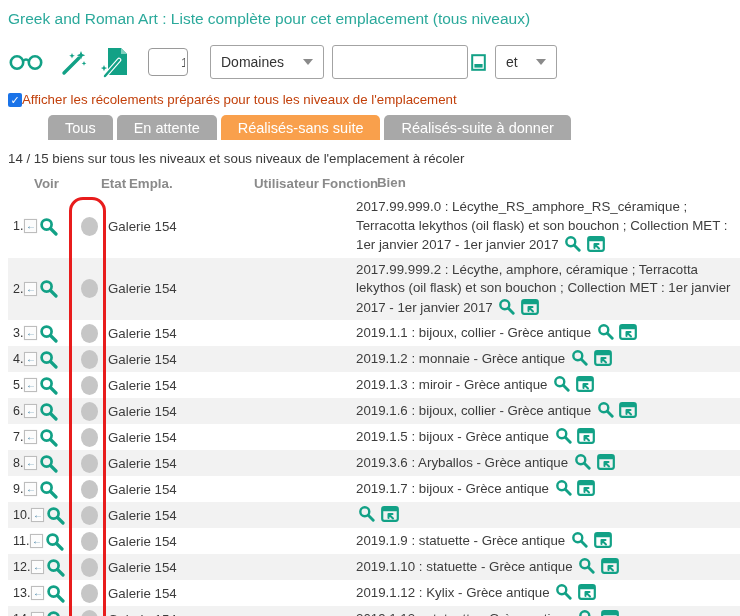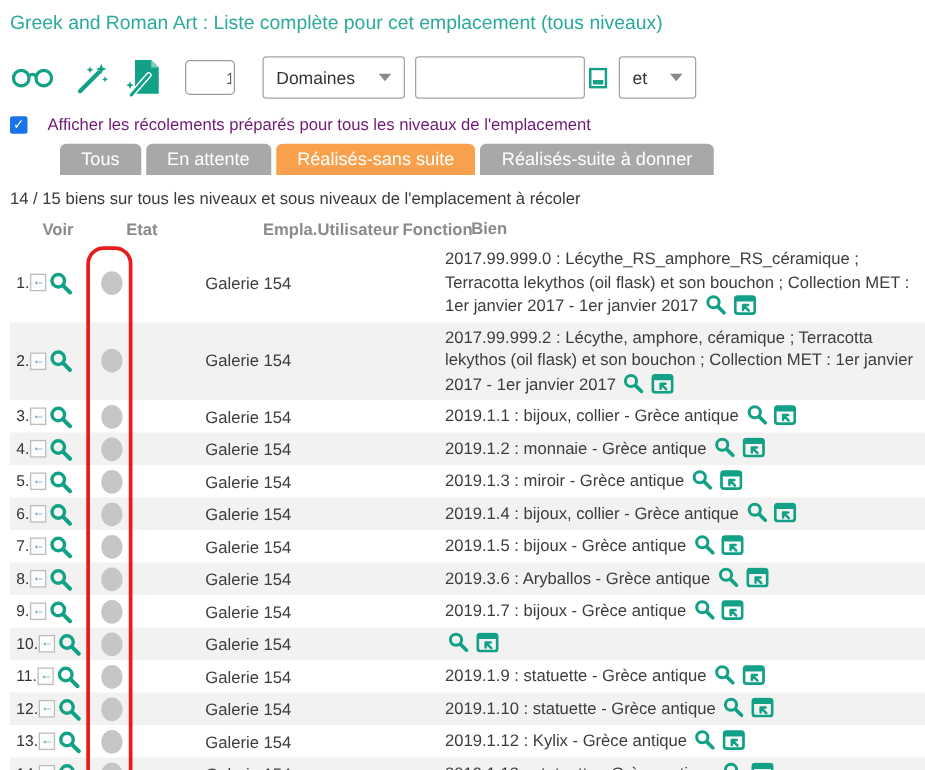--- a/index.html
+++ b/index.html
@@ -27,33 +27,33 @@
     border-top:6px solid #8a8a8a;margin-left:14px;}
   .sel-domaines{width:114px;margin-left:22px;}
   .sel-et{width:62px;margin-left:9px;}
   .search-wrap{display:flex;align-items:center;margin-left:8px;}
   .search-input{width:136px;height:34px;border:1px solid #a3a3a3;border-radius:3px;
     padding:0 6px;font-family:inherit;font-size:13px;}
   
   .chk-row{display:flex;align-items:center;margin-top:11px;}
   .checkbox{width:14px;height:14px;background:var(--check-blue);border-radius:2px;color:#fff;
     font-size:11px;line-height:14px;text-align:center;font-weight:bold;cursor:pointer;flex:0 0 auto;}
-  .chk-label{margin-left:16px;color:#701a75;}
+  .chk-label{margin-left:0;color:#c2410c;}
   
   .tabs{display:flex;margin:8px 0 0 12px;padding-left:28px;}
   .tab{height:25px;display:flex;align-items:center;padding:0 17px;margin-right:4px;
     background:var(--tab-gray);color:#fff;font-size:14.5px;border-radius:5px 5px 0 0;cursor:pointer;}
   .tab.active{background:var(--orange);}
   
   .status{margin:11px 0 7px 0;color:#3a3a3a;}
   .hdr-row,.row{display:flex;align-items:center;width:740px;}
   .hdr-row{color:#8a8a8a;font-weight:bold;height:20px;margin-bottom:2px;}
   .c-voir{width:62px;padding-left:5px;display:flex;align-items:center;}
   .c-etat{width:38px;display:flex;justify-content:center;}
-  .c-empla{width:125px;text-align:right;}
+  .c-empla{width:125px;}
   .c-util{width:68px;}
   .c-fonc{width:55px;}
   .c-bien{flex:1;padding-right:5px;line-height:18.5px;}
   .hdr-row .c-voir{display:block;margin-left:21px;}
   .hdr-row .c-etat{display:block;width:38px;padding-left:10px;}
   .rows-wrap{position:relative;}
   .row{min-height:26px;}
   .row.alt{background:var(--row-alt);}
   .row .c-bien{padding-top:3px;padding-bottom:3px;}
   .rownum{color:#333;font-size:12.5px;}
@@ -319,21 +319,21 @@
         <line x1="11.5" y1="11.5" x2="17" y2="17" stroke="#12a186" stroke-width="3.2" stroke-linecap="round"></line>
       </svg>
     </div>
     <div class="c-etat">
       <span class="dot"></span>
     </div>
     <div class="c-empla">Galerie 154</div>
     <div class="c-util"></div>
     <div class="c-fonc"></div>
     <div class="c-bien">
-      <span>2019.1.4 : bijoux, collier - Grèce antique</span>
+      <span>2019.1.6 : bijoux, collier - Grèce antique</span>
       <span class="bien-icons">
         <svg width="17" height="17" viewBox="0 0 19 19">
           <circle cx="7.6" cy="7.6" r="5" fill="none" stroke="#12a186" stroke-width="2.7"></circle>
           <line x1="11.5" y1="11.5" x2="17" y2="17" stroke="#12a186" stroke-width="3.2" stroke-linecap="round"></line>
         </svg>
         <svg width="18" height="16" viewBox="0 0 18 16">
           <rect x="1.2" y="1.2" width="15.6" height="13.6" rx="2" fill="none" stroke="#12a186" stroke-width="2.2"></rect>
           <rect x="1.2" y="1.2" width="15.6" height="4" rx="1.5" fill="#12a186"></rect>
           <path d="M12 12.5 L7.5 8 M7.5 8 h4 M7.5 8 v4" fill="none" stroke="#12a186" stroke-width="2" stroke-linecap="round" stroke-linejoin="round"></path>
         </svg>

